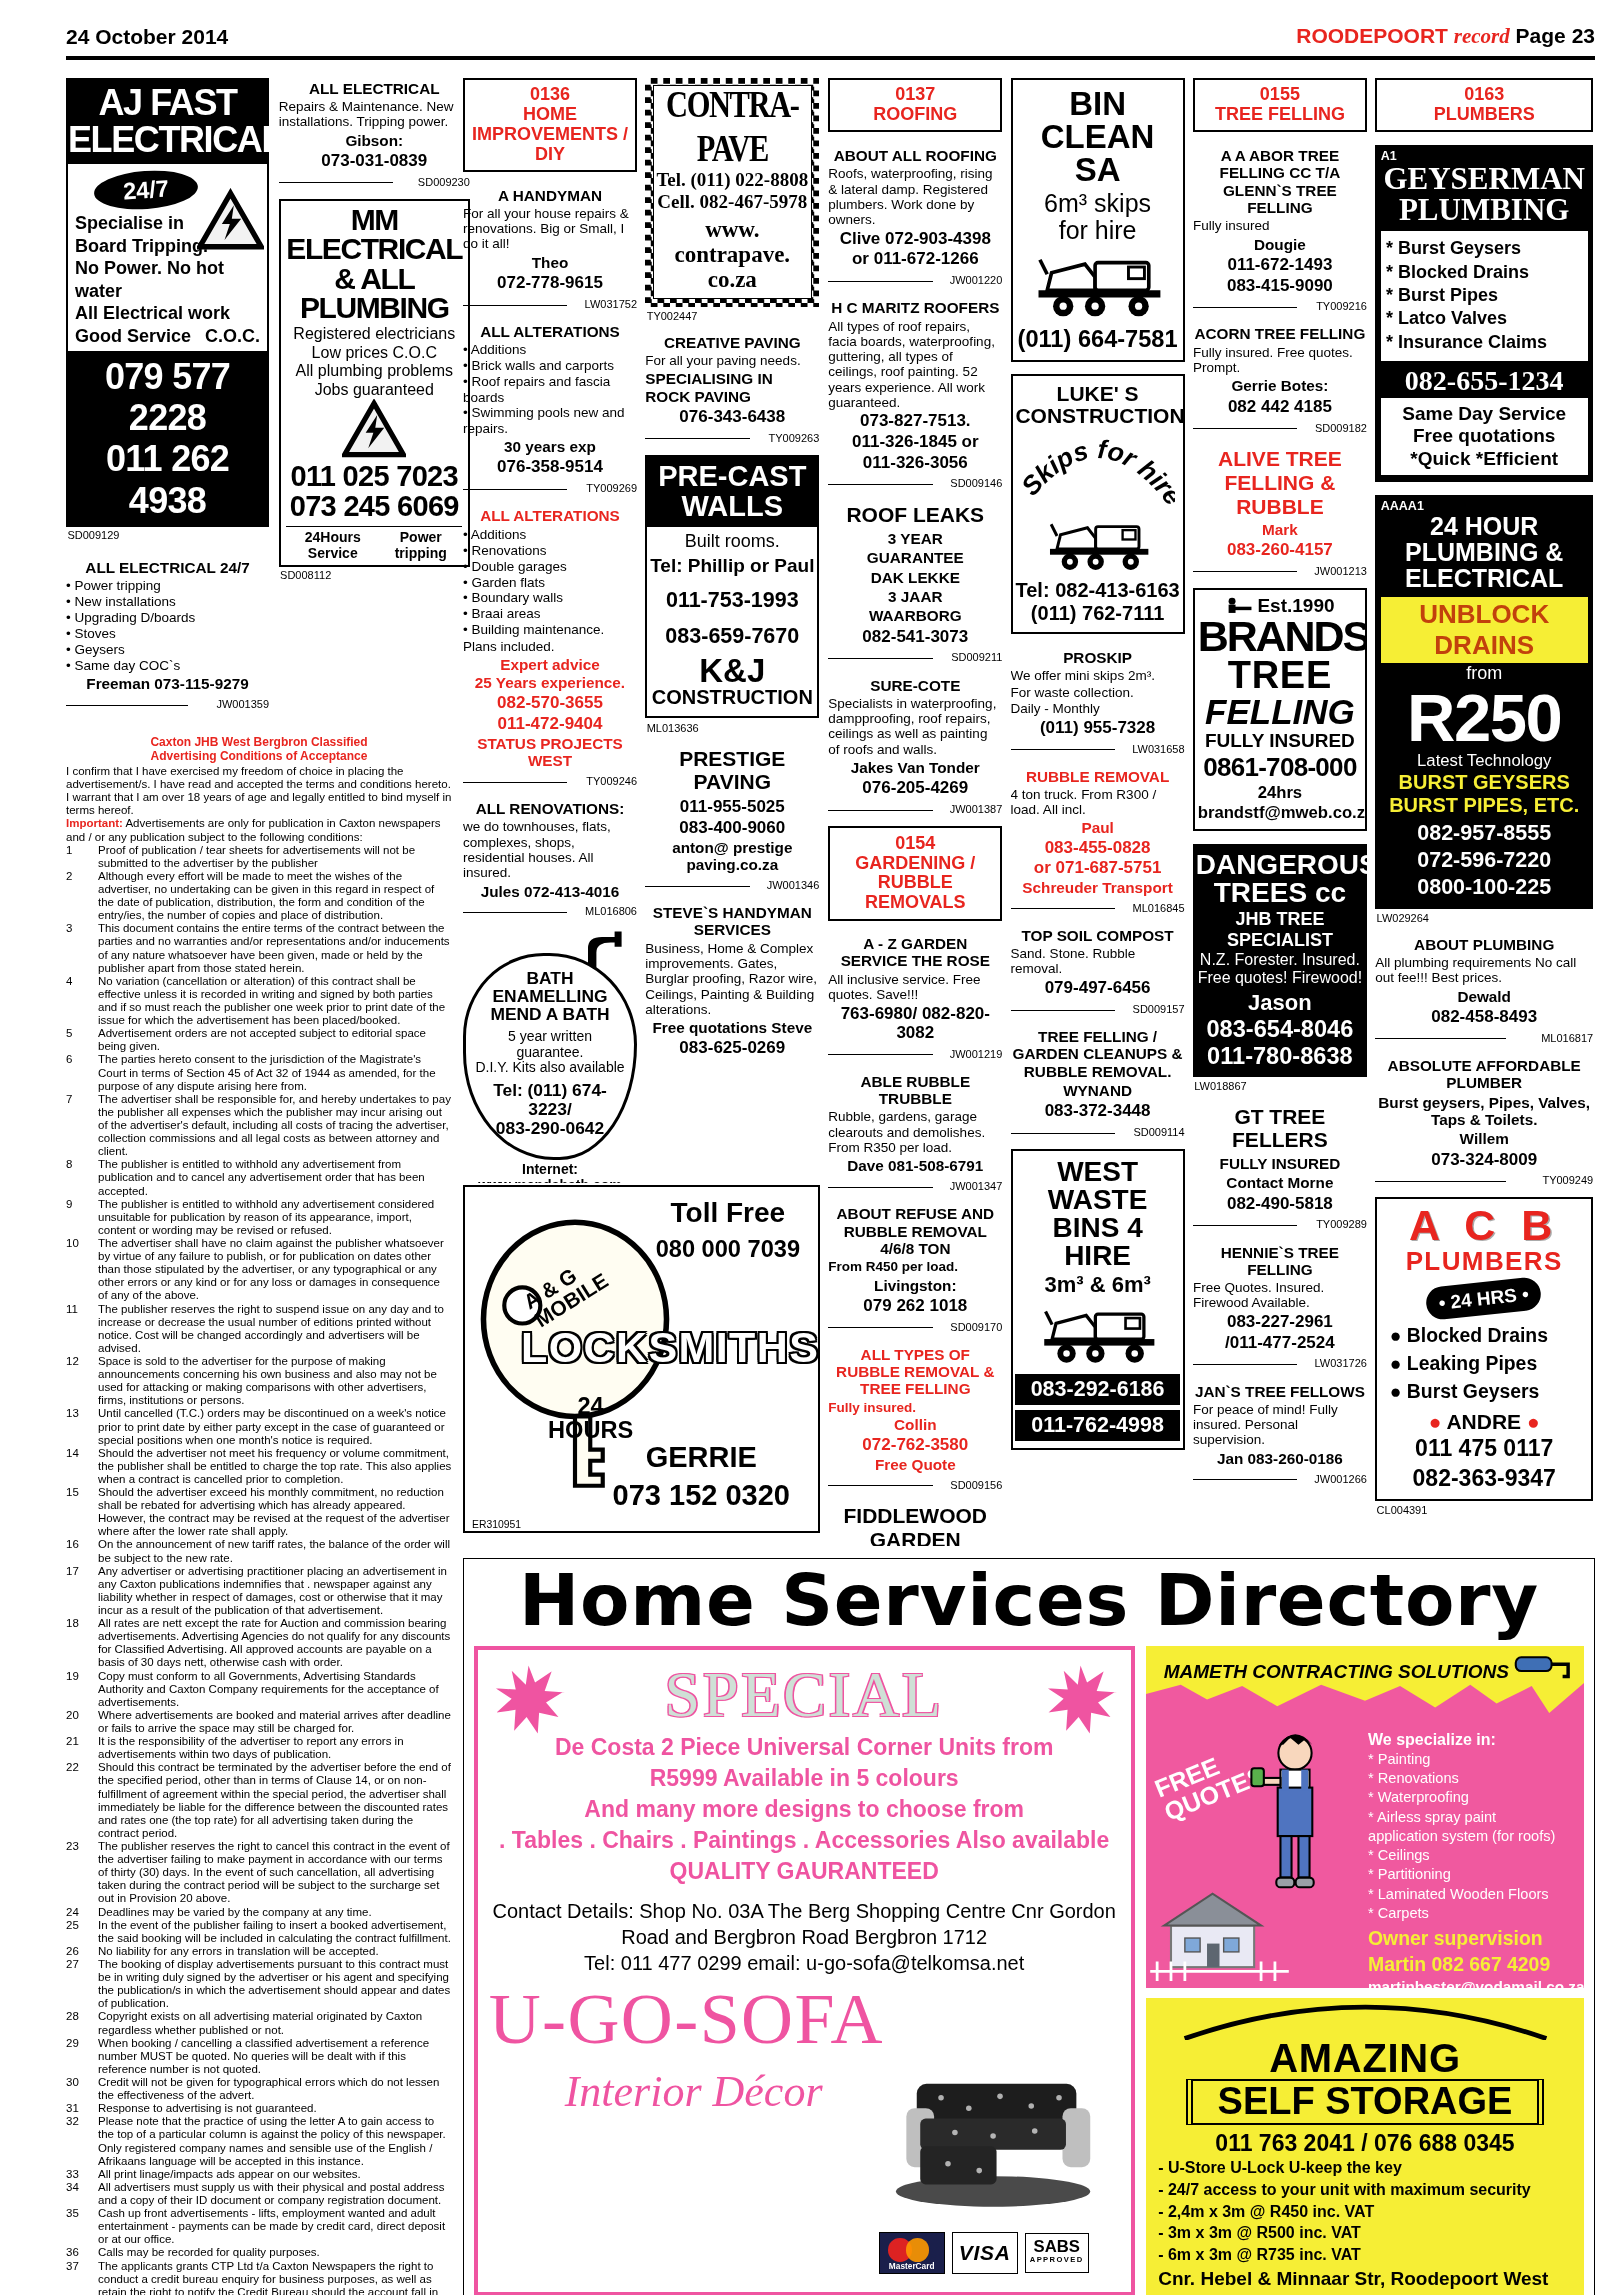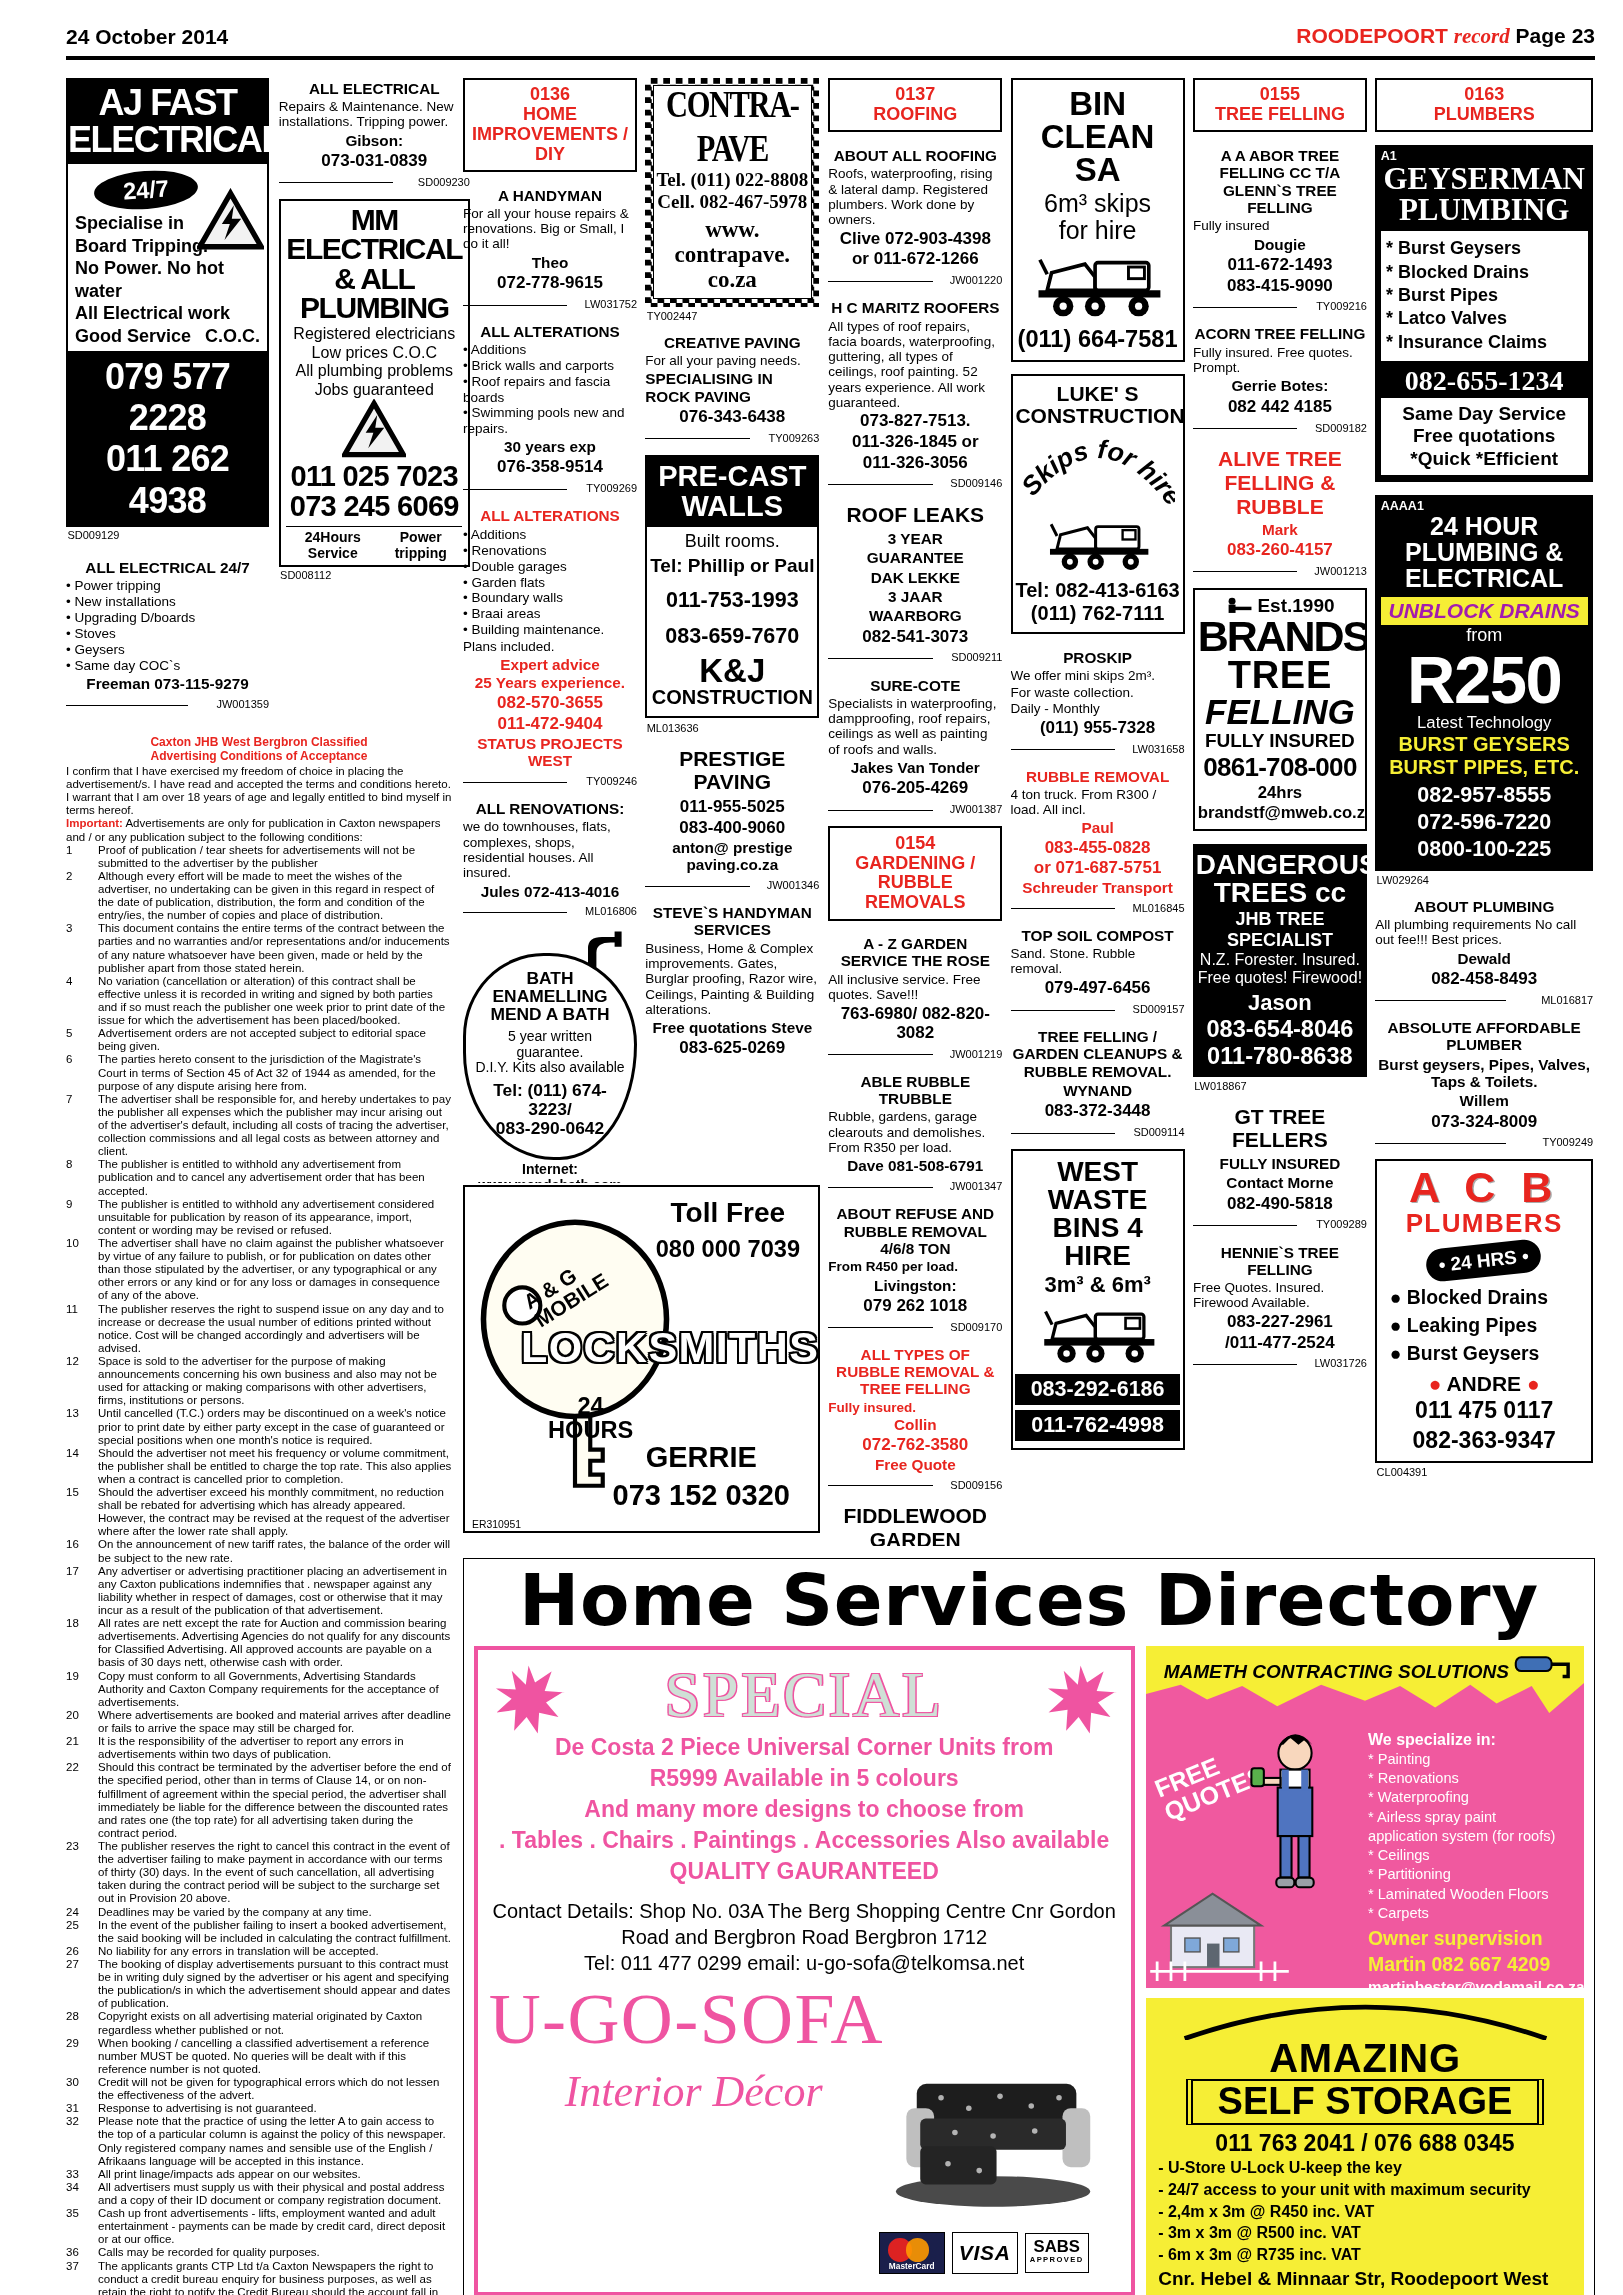--- a/index.html
+++ b/index.html
@@ -149,21 +149,21 @@
   .gey-item{font-weight:bold;font-size:18px;line-height:1.3;}
   .gey-item::before{content:"* ";}
   .gey-ph{font-family:"Liberation Serif",serif;font-weight:bold;font-size:28px;text-align:center;
           padding:4.2px 0 1.4px;}
   .gey-foot{background:#fff;color:#000;text-align:center;font-weight:bold;font-size:19px;
             padding:4.2px 1.4px;line-height:1.2;}
   
   .p24{background:#000;color:#fff;padding:4.2px 5.6px 8.3px;text-align:center;margin-bottom:1.4px;}
   .p24-tag{text-align:left;font-size:12.5px;font-weight:bold;}
   .p24-t{font-weight:bold;font-size:25px;line-height:1.05;}
-  .p24-band{background:#f6ee35;color:#a21caf;font-weight:bold;font-size:21px;margin-top:5.6px;padding:2.1px 0;font-style:italic;}
+  .p24-band{background:#f6ee35;color:#c2410c;font-weight:bold;font-size:26px;margin-top:5.6px;padding:2.1px 0;}
   .p24-from{font-size:18px;}
   .p24-price{font-weight:bold;font-size:67px;line-height:1.0;letter-spacing:-1.4px;}
   .p24-s1{font-size:16.7px;}
   .p24-s2{color:#f6ee35;font-weight:bold;font-size:20px;line-height:1.15;}
   .p24-ph{font-weight:bold;font-size:21.5px;line-height:1.25;margin-top:2.8px;}
   
   .acb{border:2.1px solid #000;padding:5.6px 4.2px;text-align:center;margin-bottom:1.4px;}
   .acb-t{color:#e8251f;font-weight:bold;font-size:43px;letter-spacing:7px;line-height:.95;
          text-shadow:1.4px 1.4px 0 #00000055;}
   .acb-t2{color:#e8251f;font-weight:bold;font-size:26px;letter-spacing:1.4px;}
@@ -877,20 +877,26 @@
               <div class="ln p">082-490-5818</div>
               <div class="ref">TY009289</div>
             </div>
           <div class="ad">
               <div class="ln t">HENNIE`S TREE FELLING</div>
               <div class="ln b">Free Quotes. Insured. Firewood Available.</div>
               <div class="ln p">083-227-2961</div>
               <div class="ln p">/011-477-2524</div>
               <div class="ref">LW031726</div>
             </div>
+          <div class="ad">
+              <div class="ln t">JAN`S TREE FELLOWS</div>
+              <div class="ln b">For peace of mind! Fully insured. Personal supervision.</div>
+              <div class="ln n">Jan 083-260-0186</div>
+              <div class="ref">JW001266</div>
+            </div>
         </div>
 
         <div class="col c7">
           <div class="cat">
             <div>0163</div>
             <div>PLUMBERS</div>
           </div>
           <div class="gey">
             <div class="gey-tag">A1</div>
             <div class="gey-t">GEYSERMAN</div>

